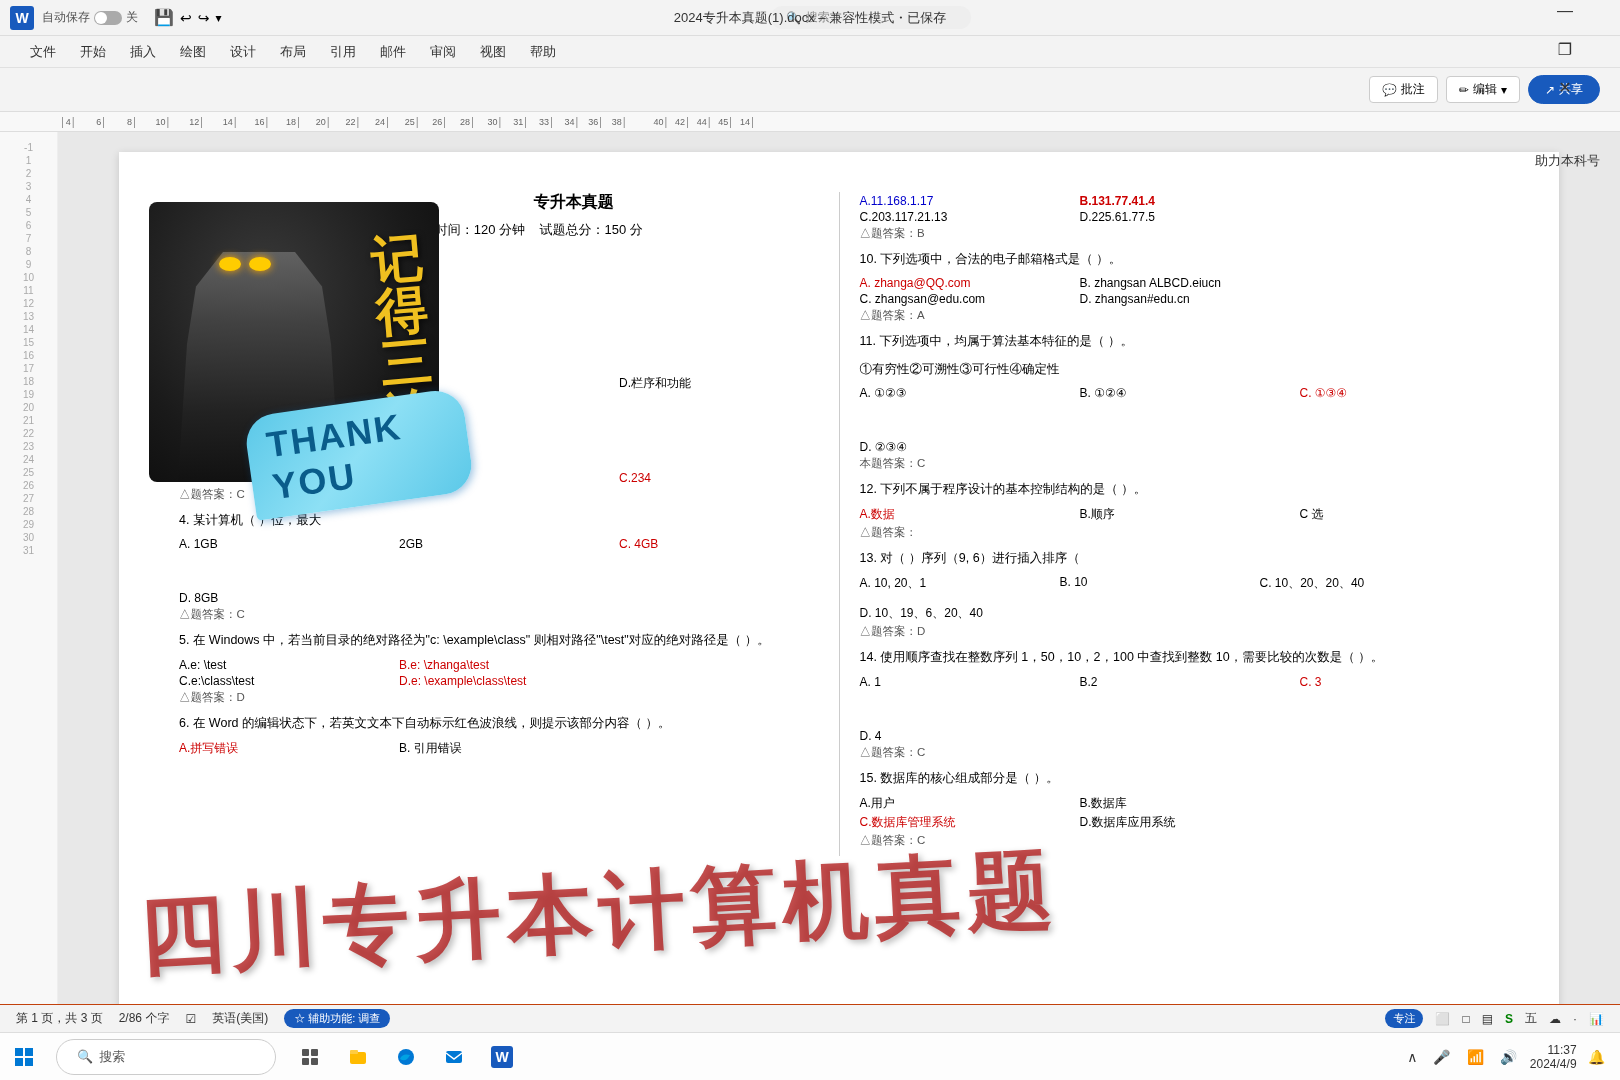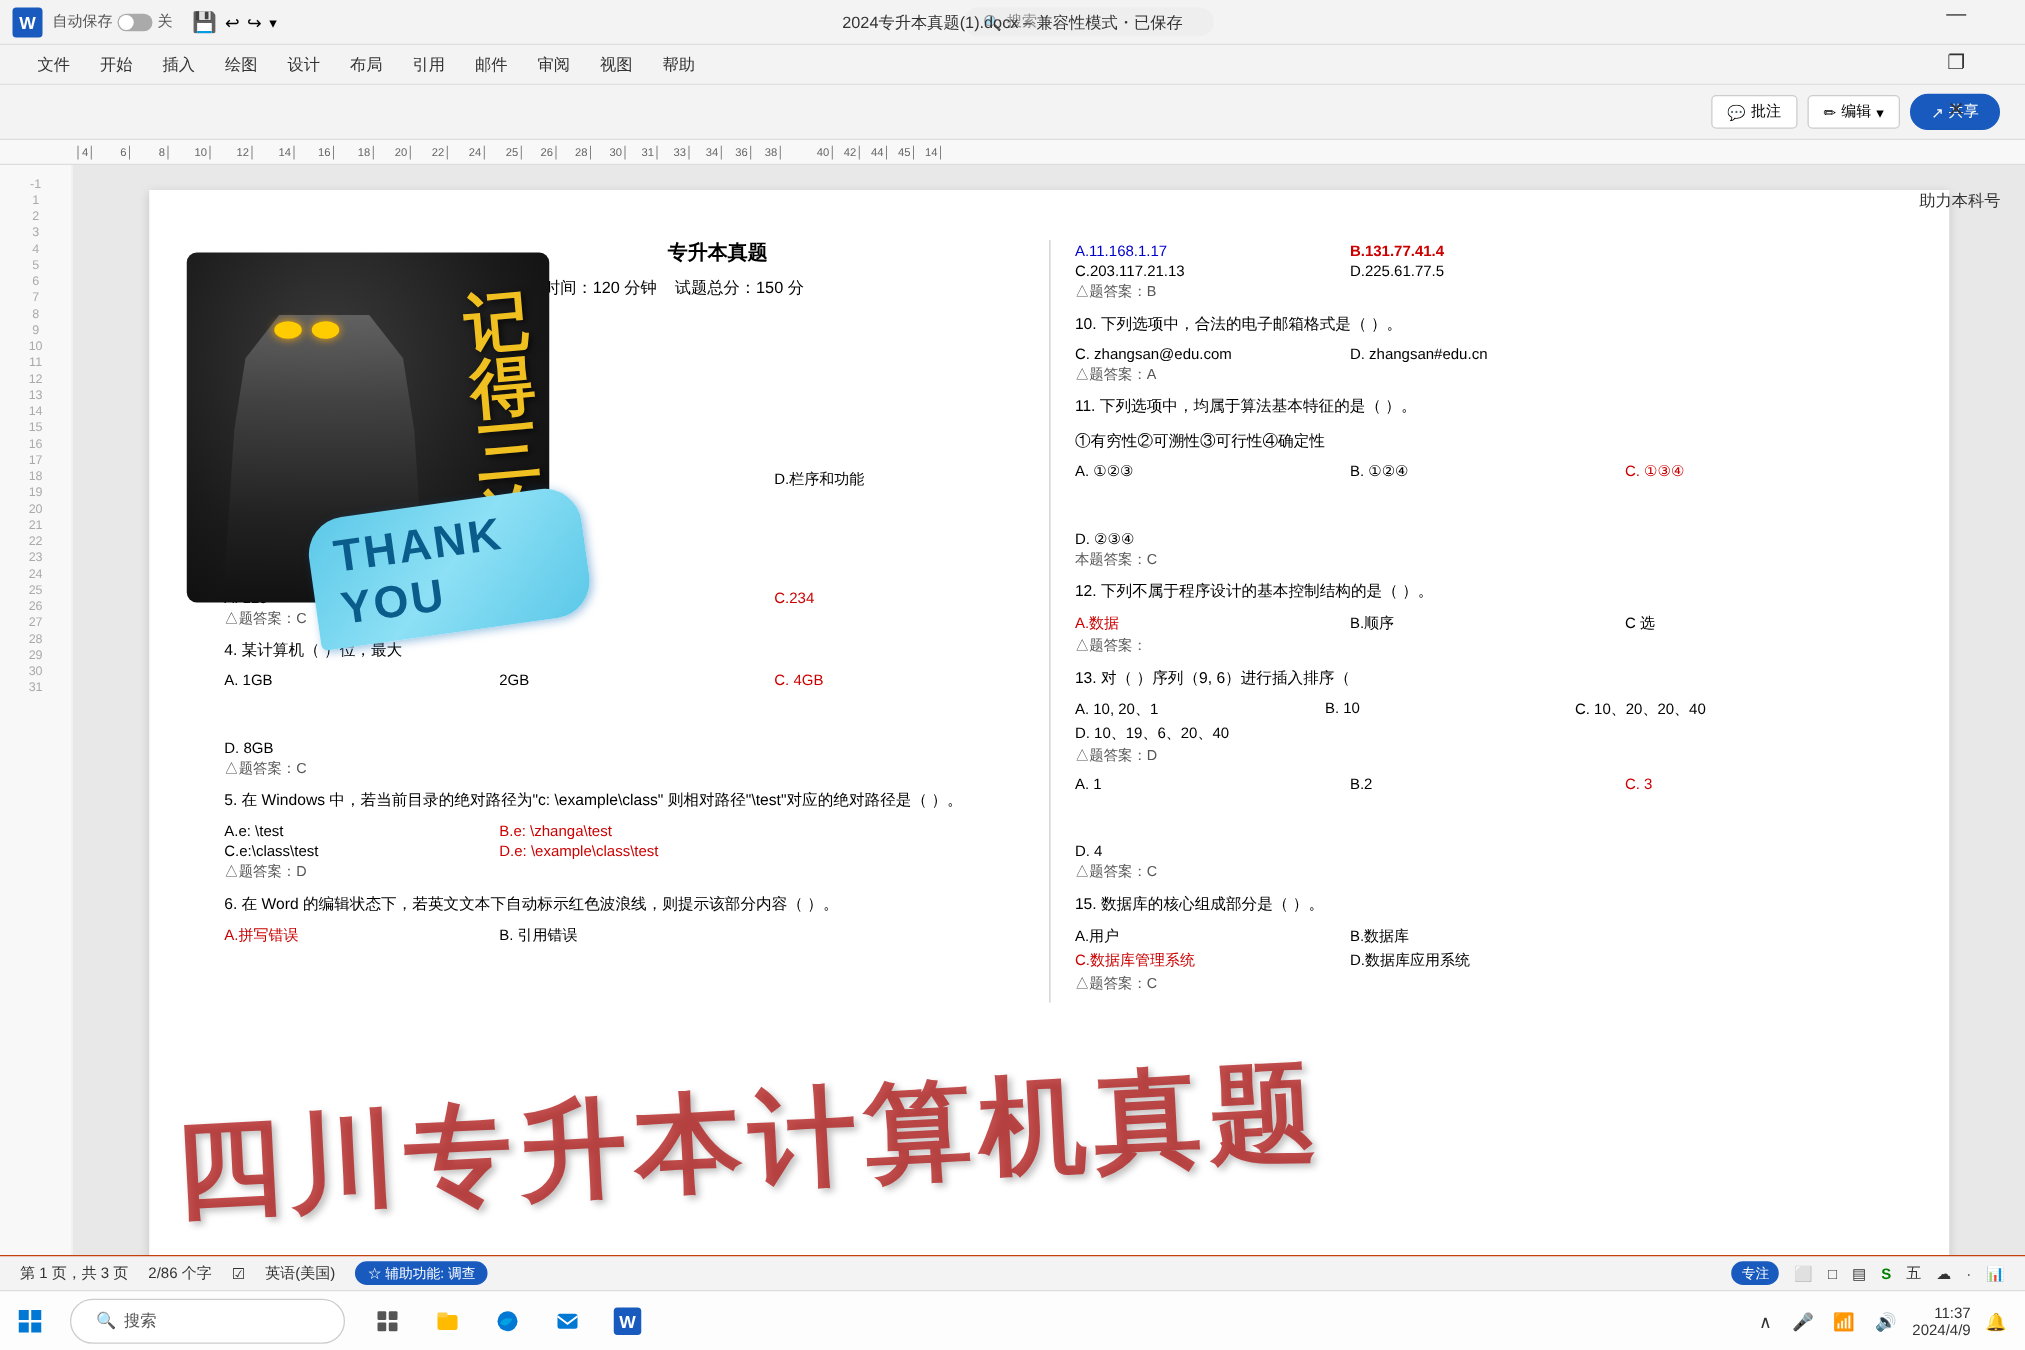--- a/index.html
+++ b/index.html
@@ -288,20 +288,24 @@
           </div>
           <div class="options-row">
             <span class="opt">C.203.117.21.13</span>
             <span class="opt">D.225.61.77.5</span>
           </div>
           <div class="answer-line">△题答案：B</div>
 
           <div class="question">10. 下列选项中，合法的电子邮箱格式是（    ）。</div>
           <div class="options-row" style="flex-direction:column; gap:2px;">
             <div style="display:flex; gap:40px;">
+              <span class="opt red">A. zhanga@QQ.com</span>
+              <span class="opt">B. zhangsan ALBCD.eiucn</span>
+            </div>
+            <div style="display:flex; gap:40px;">
               <span class="opt">C. zhangsan@edu.com</span>
               <span class="opt">D. zhangsan#edu.cn</span>
             </div>
           </div>
           <div class="answer-line">△题答案：A</div>
 
           <div class="question">11. 下列选项中，均属于算法基本特征的是（    ）。</div>
           <div class="question">①有穷性②可溯性③可行性④确定性</div>
           <div class="options-row">
             <span class="opt">A. ①②③</span>
@@ -313,32 +317,33 @@
 
           <div class="question">12. 下列不属于程序设计的基本控制结构的是（    ）。</div>
           <div class="options-row">
             <span class="opt red">A.数据</span>
             <span class="opt">B.顺序</span>
             <span class="opt">C 选</span>
           </div>
           <div class="answer-line">△题答案：</div>
 
           <div class="question">13. 对（    ）序列（9, 6）进行插入排序（</div>
-          <div class="options-row" style="flex-direction:column; gap:2px;">
+          <div class="options-row" style="flex-direction:column; gap:13px;">
             <div style="display:flex; gap:20px;">
               <span class="opt">A. 10, 20、1</span>
               <span class="opt">B. 10</span>
               <span class="opt">C. 10、20、20、40</span>
             </div>
             <div>
               <span class="opt">D. 10、19、6、20、40</span>
             </div>
           </div>
           <div class="answer-line">△题答案：D</div>
 
+          <div class="question">14. 使用顺序查找在整数序列 1，50，10，2，100 中查找到整数 10，需要比较的次数是（    ）。</div>
           <div class="options-row">
             <span class="opt">A. 1</span>
             <span class="opt">B.2</span>
             <span class="opt red">C. 3</span>
             <span class="opt">D. 4</span>
           </div>
           <div class="answer-line">△题答案：C</div>
 
           <div class="question">15. 数据库的核心组成部分是（    ）。</div>
           <div class="options-row" style="flex-direction:column; gap:2px;">

